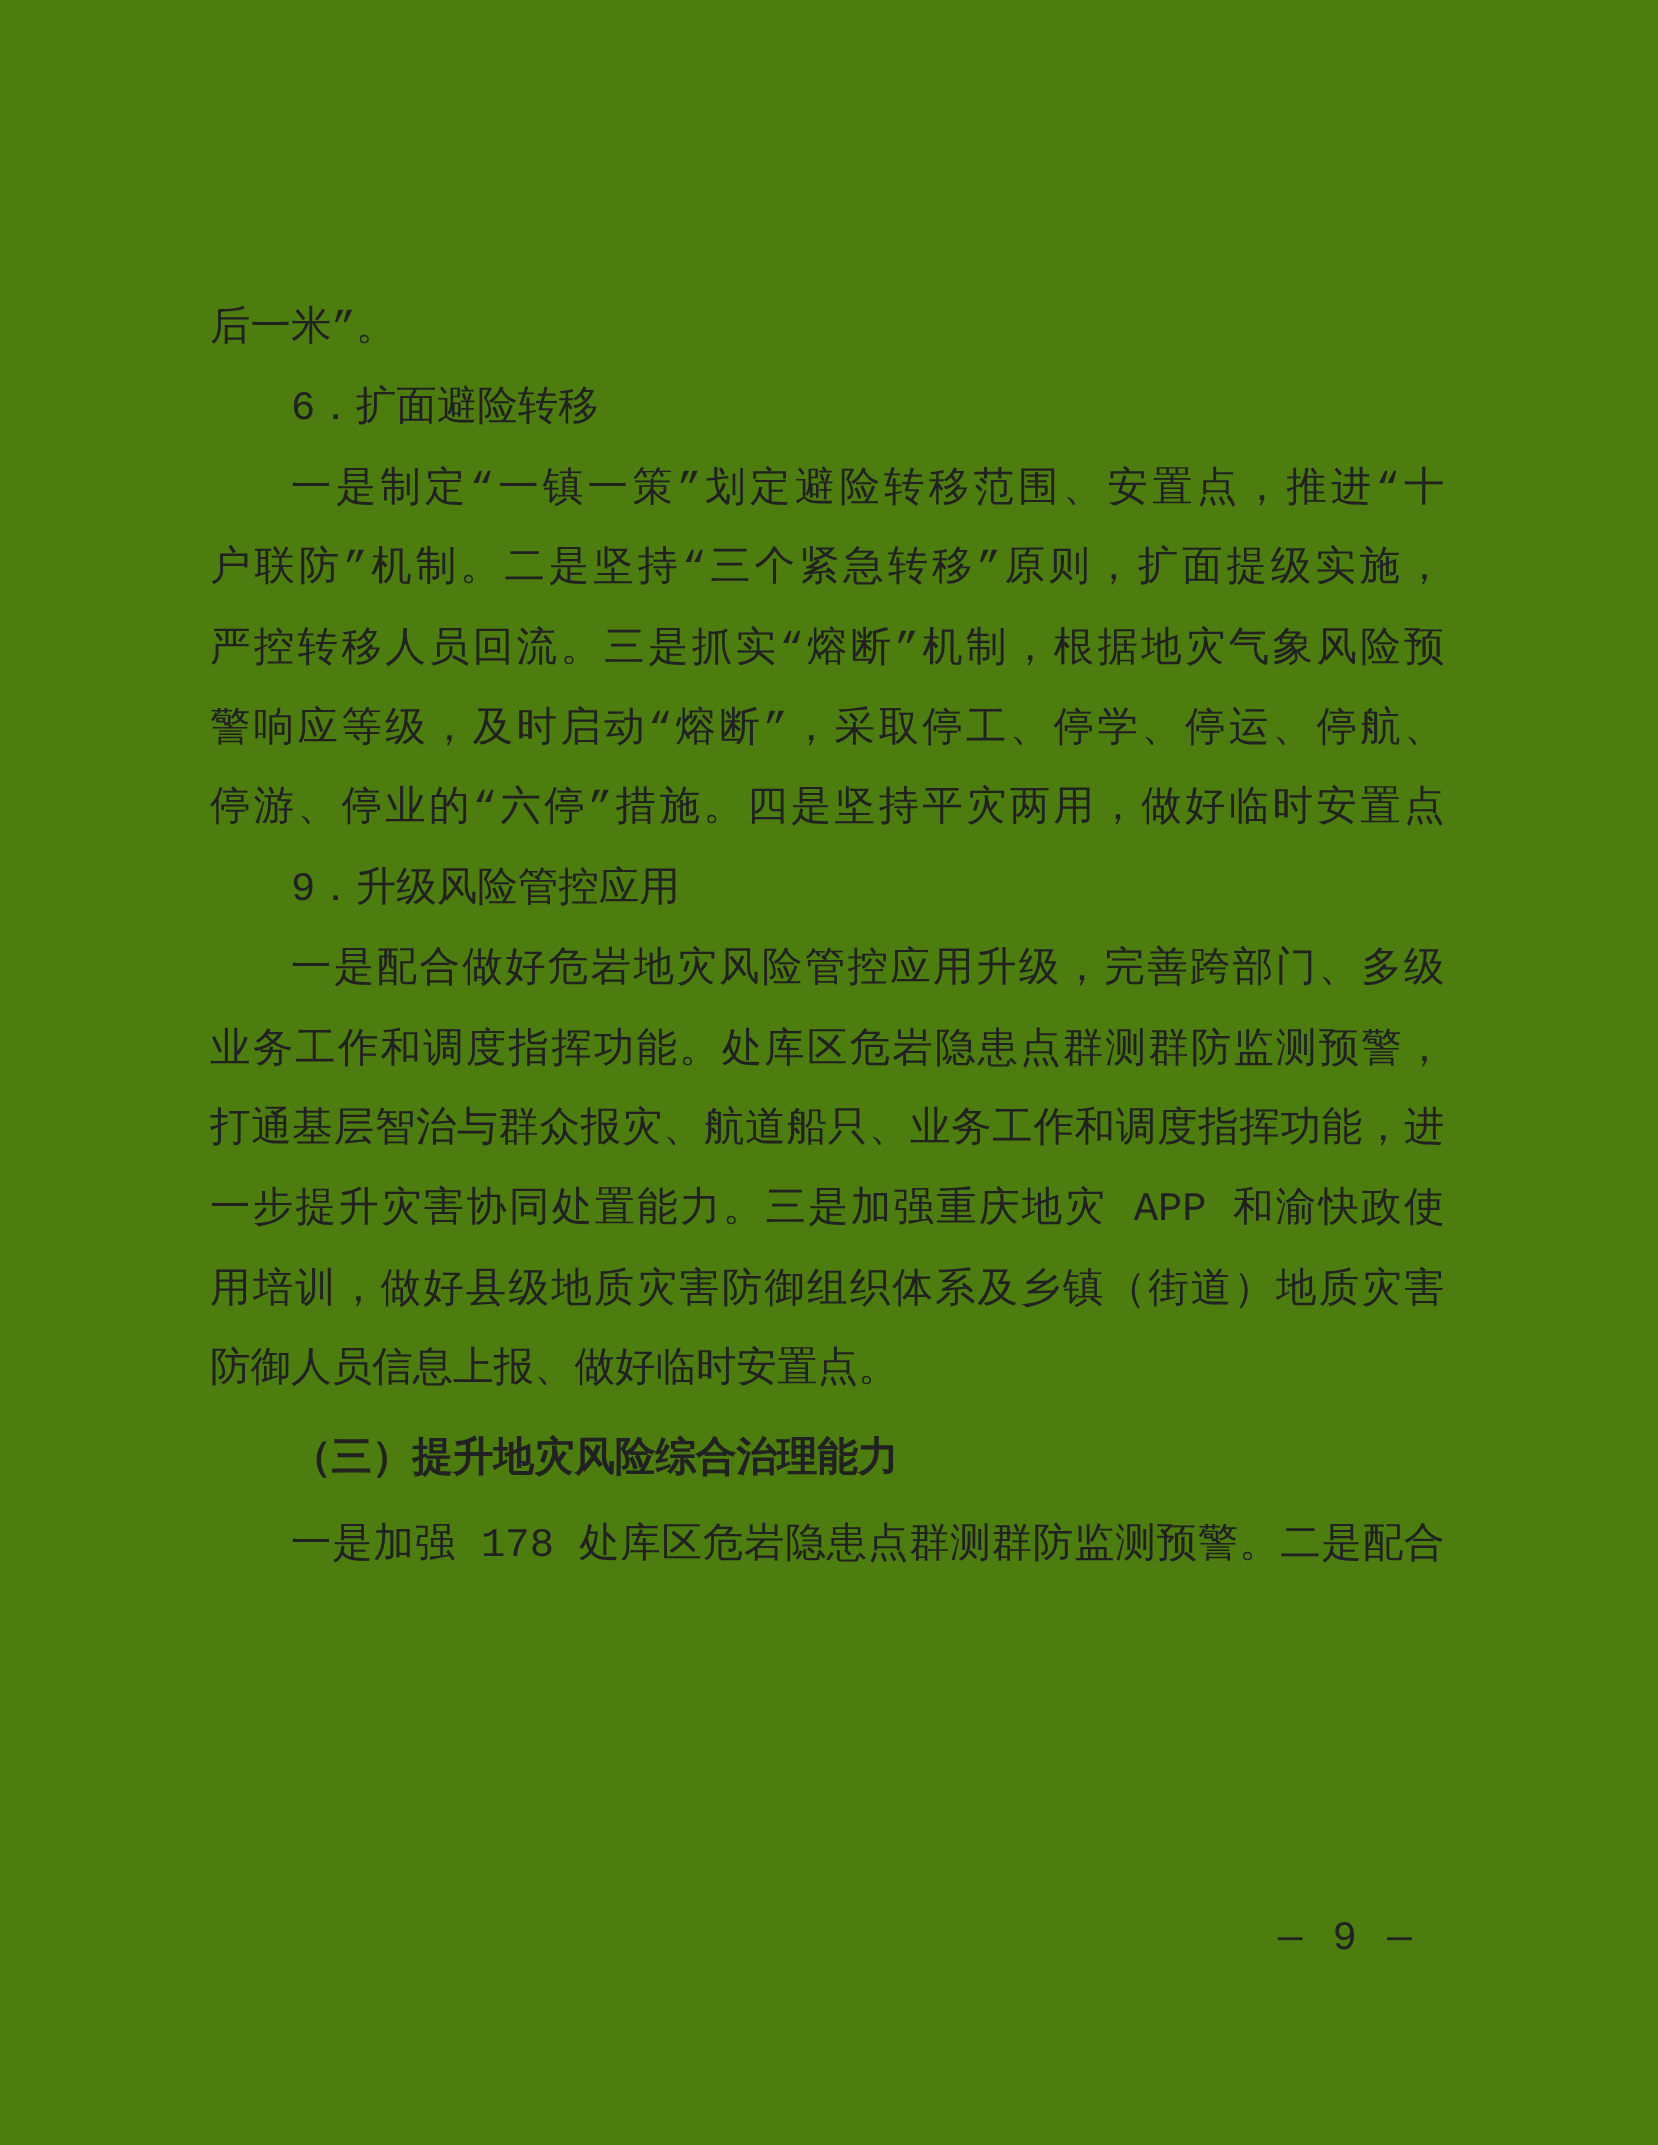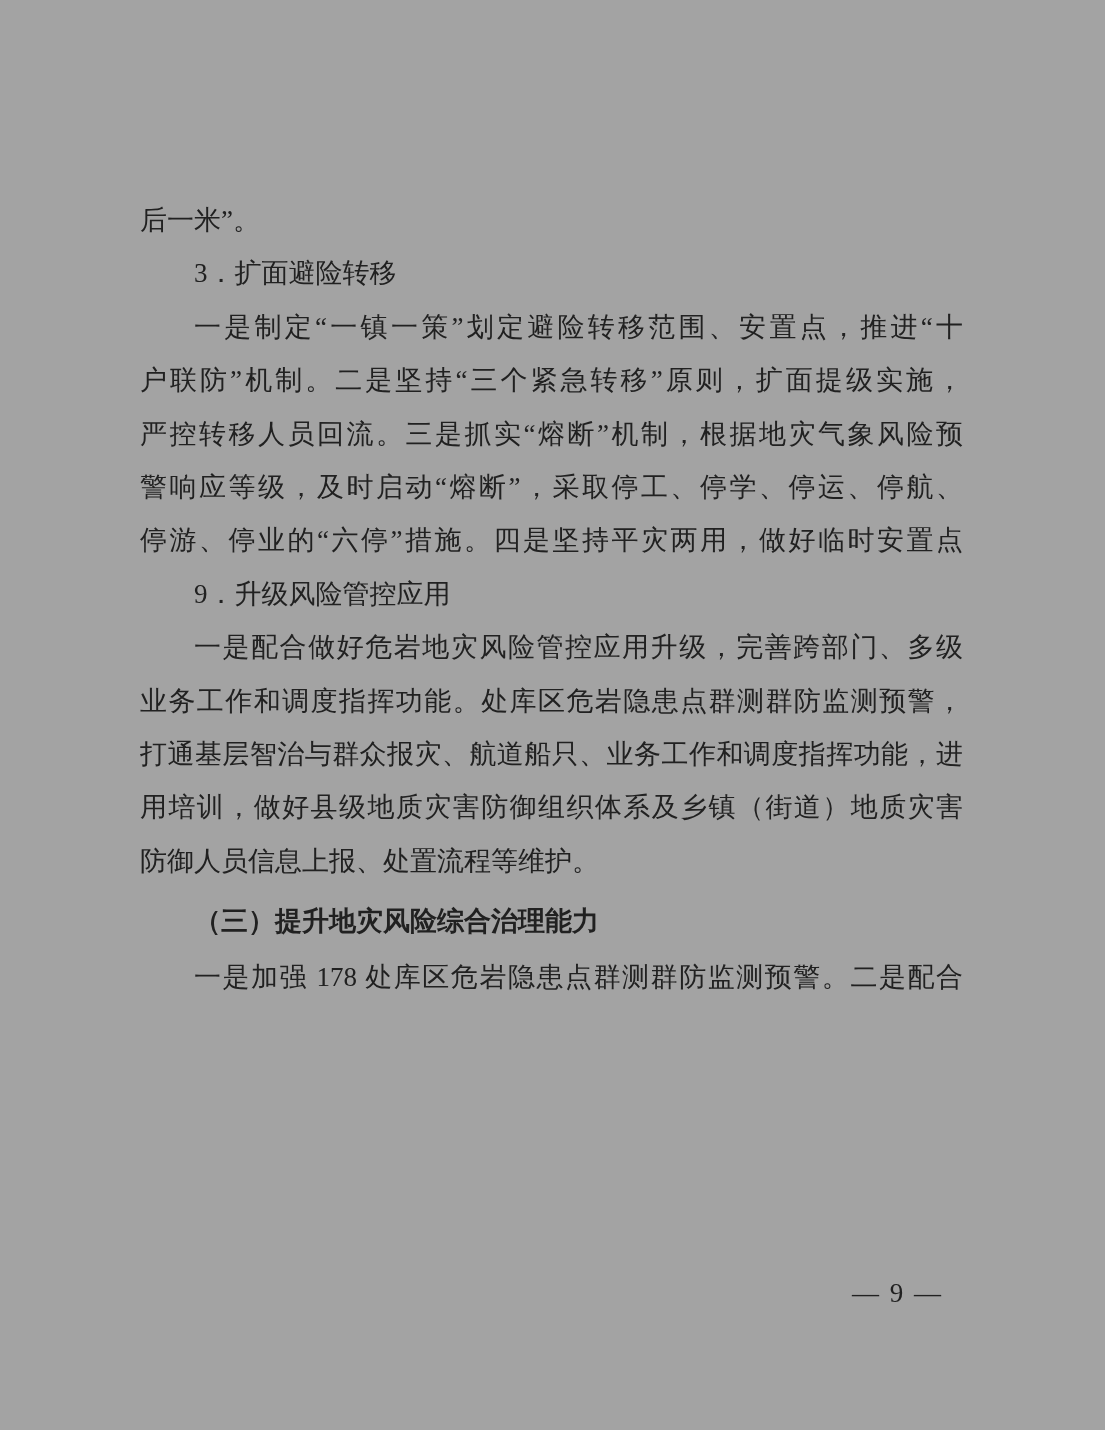--- a/index.html
+++ b/index.html
@@ -11,21 +11,22 @@
     height: 1430px;
     background: #ffffff;
     position: relative;
     overflow: hidden;
     font-family: "Liberation Serif", "DejaVu Serif", serif;
     color: #212121;
   }
   .page {
     position: absolute;
     inset: 0;
-    background: #a3a3a3;
+    background: #4d7c0f;
+    font-family: Liberation Mono, monospace;
   }
   .content {
     position: absolute;
     left: 140px;
     top: 194px;
     width: 823px;
   }
   .line {
     font-size: 27px;
     line-height: 53.4px;
@@ -65,31 +66,32 @@
     white-space: nowrap;
   }
 </style>
 </head>
 <body>
 
 <div class="page">
 
   <div class="content">
     <div class="line">后一米”。</div>
-    <div class="line indent">3．扩面避险转移</div>
+    <div class="line indent">6．扩面避险转移</div>
     <div class="line full indent">一是制定“一镇一策”划定避险转移范围、安置点，推进“十</div>
     <div class="line full">户联防”机制。二是坚持“三个紧急转移”原则，扩面提级实施，</div>
     <div class="line full">严控转移人员回流。三是抓实“熔断”机制，根据地灾气象风险预</div>
     <div class="line full">警响应等级，及时启动“熔断”，采取停工、停学、停运、停航、</div>
     <div class="line full">停游、停业的“六停”措施。四是坚持平灾两用，做好临时安置点</div>
     <div class="line indent">9．升级风险管控应用</div>
     <div class="line full indent">一是配合做好危岩地灾风险管控应用升级，完善跨部门、多级</div>
     <div class="line full">业务工作和调度指挥功能。处库区危岩隐患点群测群防监测预警，</div>
     <div class="line full">打通基层智治与群众报灾、航道船只、业务工作和调度指挥功能，进</div>
+    <div class="line full">一步提升灾害协同处置能力。三是加强重庆地灾 APP 和渝快政使</div>
     <div class="line full">用培训，做好县级地质灾害防御组织体系及乡镇（街道）地质灾害</div>
-    <div class="line">防御人员信息上报、处置流程等维护。</div>
+    <div class="line">防御人员信息上报、做好临时安置点。</div>
     <div class="line indent bold gap">（三）提升地灾风险综合治理能力</div>
     <div class="line full indent gap-sm">一是加强 178 处库区危岩隐患点群测群防监测预警。二是配合</div>
   </div>
 
   <div class="page-number">— 9 —</div>
 
 </div>
 
 </body></html>

